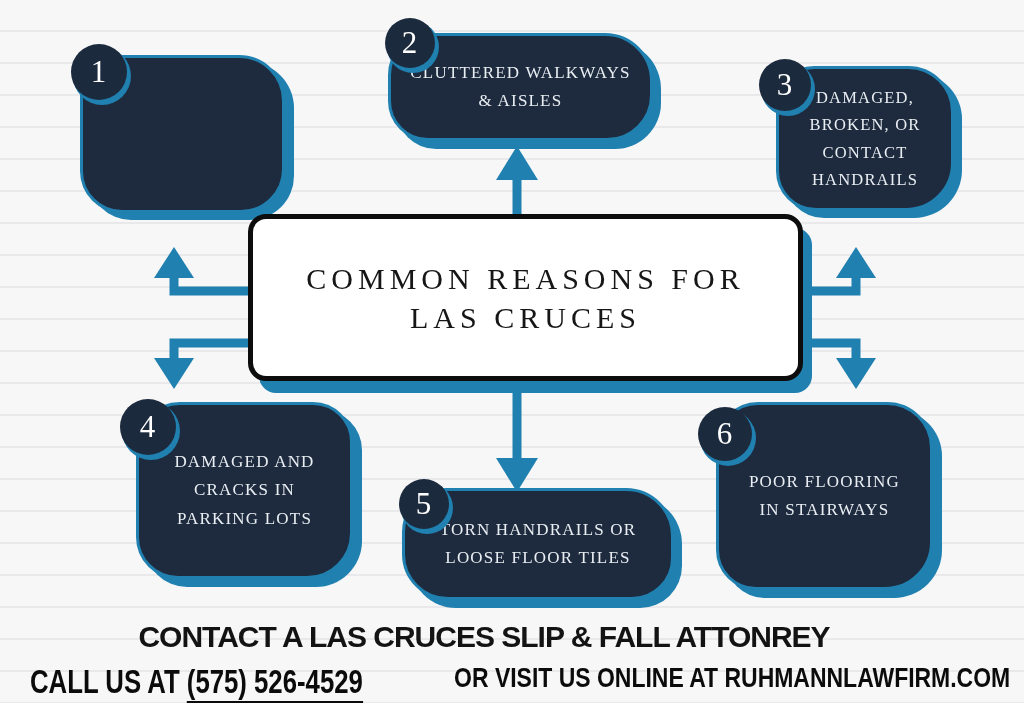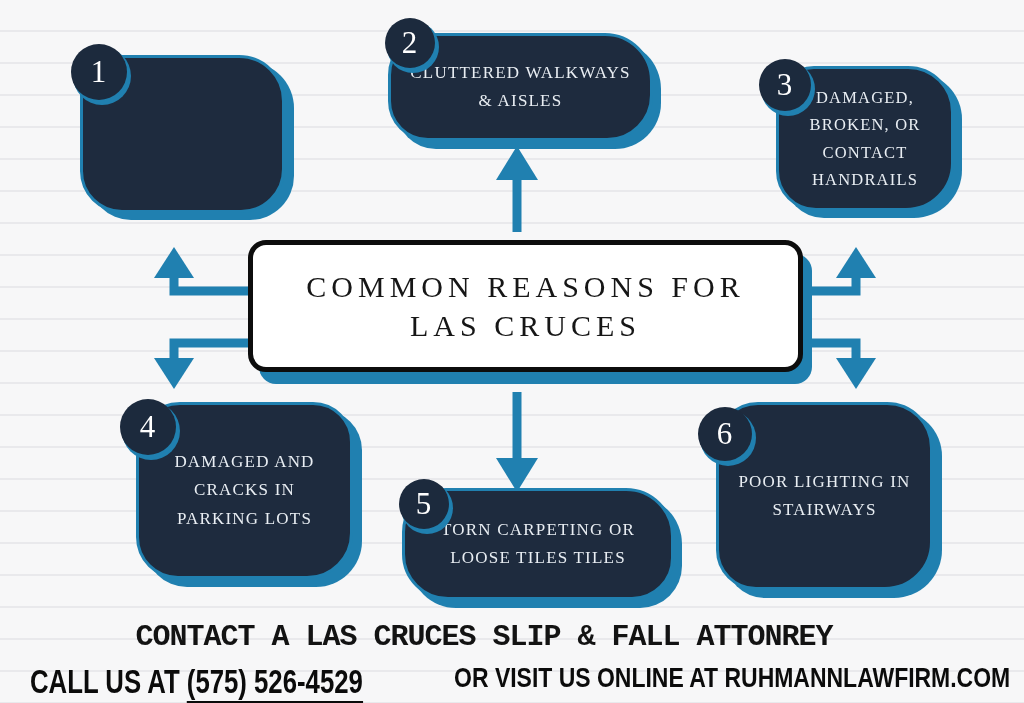--- a/index.html
+++ b/index.html
@@ -52,42 +52,42 @@
   .b4 { left:136px; top:402px; width:217px; height:177px; border-radius:44px 40px 46px 42px; box-shadow:9px 8px 0 #2080b0; }
   .b4 .num { width:56px; height:56px; left:-19px; top:-6px; }
   .b5 { left:402px; top:488px; width:272px; height:112px; border-radius:44px 48px 42px 46px; box-shadow:8px 8px 0 #2080b0; }
   .b5 .num { width:50px; height:50px; left:-6px; top:-12px; }
   .b6 { left:716px; top:402px; width:217px; height:188px; border-radius:42px 46px 48px 40px; box-shadow:9px 8px 0 #2080b0; }
   .b6 .num { width:54px; height:54px; left:-21px; top:2px; }
 
   
   .title-box {
     position:absolute; z-index:4;
-    left:248px; top:240px; width:555px; height:132px;
+    left:248px; top:214px; width:555px; height:167px;
     background:#ffffff;
     border:5px solid #0d0d0d;
     border-radius:18px;
     box-shadow:10px 13px 0 -1px #2080b0;
     display:flex; align-items:center; justify-content:center;
     text-align:center;
   }
   .title-box .title {
     color:#161616;
     font-size:30px;
     letter-spacing:5px;
     line-height:1.3;
     font-weight:400;
   }
 
   
   .contact-heading {
     position:absolute; z-index:2;
     left:0; top:620px; width:968px;
     text-align:center;
-    font-family:Liberation Mono, monospace;
+    font-family:Liberation Sans, sans-serif;
     font-weight:700;
     font-size:30px;
     color:#131313;
     letter-spacing:-1px;
     white-space:nowrap;
   }
   .call-line {
     position:absolute; z-index:2;
     left:30px; top:663px;
     font-family:"Liberation Sans", sans-serif;
@@ -153,26 +153,26 @@
     <div class="txt">DAMAGED, BROKEN, OR CONTACT HANDRAILS</div>
   </div>
 
   <div class="reason b4">
     <div class="num">4</div>
     <div class="txt">DAMAGED AND CRACKS IN PARKING LOTS</div>
   </div>
 
   <div class="reason b5">
     <div class="num">5</div>
-    <div class="txt">TORN CARPETING OR LOOSE TILES TILES</div>
+    <div class="txt">TORN HANDRAILS OR LOOSE FLOOR TILES</div>
   </div>
 
   <div class="reason b6">
     <div class="num">6</div>
-    <div class="txt">POOR LIGHTING IN STAIRWAYS</div>
+    <div class="txt">POOR FLOORING IN STAIRWAYS</div>
   </div>
 
   <div class="title-box">
     <div class="title">
       <div>COMMON REASONS FOR</div>
       <div>LAS CRUCES</div>
     </div>
   </div>
 
   <div class="contact-heading">CONTACT A LAS CRUCES SLIP &amp; FALL ATTONREY</div>

